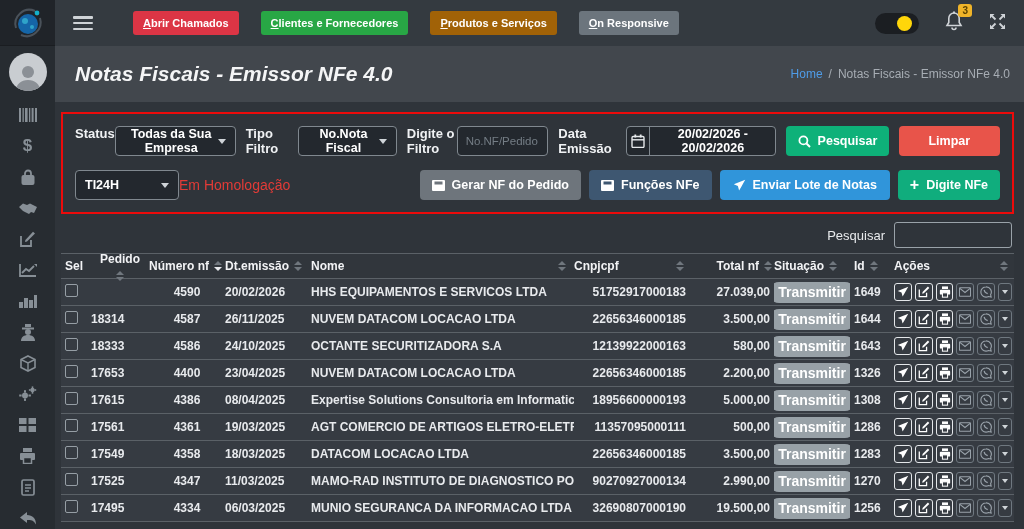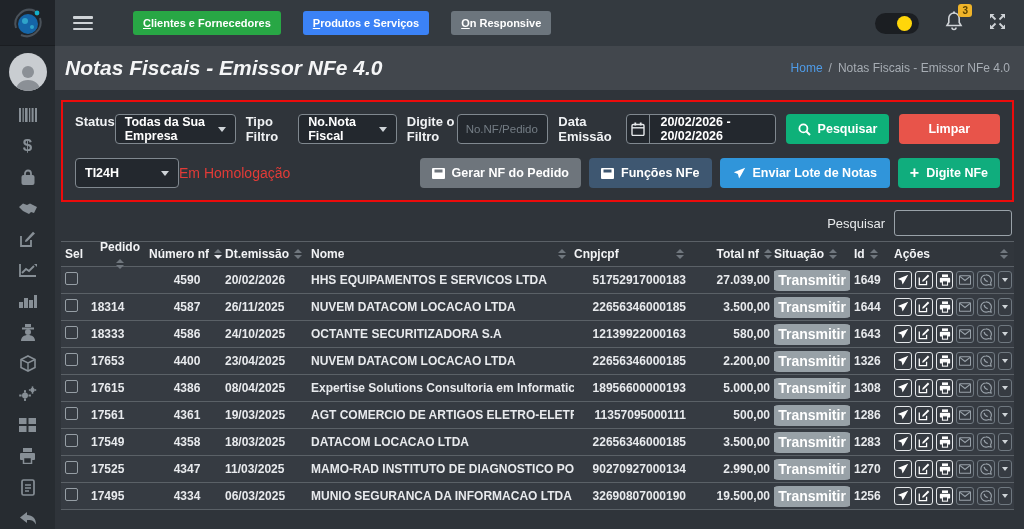--- a/index.html
+++ b/index.html
@@ -35,36 +35,36 @@
   .nav-btn .fl::first-letter { text-decoration:underline; }
   .nav-right { margin-left:auto; display:flex; align-items:center; gap:26px; }
   .toggle { width:44px; height:21px; border-radius:11px; background:#1b1e22; position:relative; cursor:pointer; }
   .toggle .knob { position:absolute; top:3px; left:22px; width:15px; height:15px;
     border-radius:50%; background:#ffd60a; }
   .bell-wrap { position:relative; cursor:pointer; }
   .bell-badge { position:absolute; top:-7px; right:-9px; background:#f0b429; color:#5c4300;
     font-size:10px; font-weight:bold; padding:0 4px; border-radius:3px; line-height:13px; }
 
   
-  .pagehead { height:44px; background:#42474d; display:flex; align-items:center;
-    justify-content:space-between; padding:0 14px 0 10px; }
+  .pagehead { height:56px; background:#42474d; display:flex; align-items:center;
+    justify-content:space-between; padding:0 14px 0 20px; }
   .page-title { color:#f4f5f6; font-size:21px; font-weight:bold; font-style:italic; }
   .breadcrumb { font-size:12px; color:#a7adb4; display:flex; gap:6px; align-items:center; }
   .breadcrumb .home { color:#4f9ce8; cursor:pointer; }
 
   
   .content { padding:10px 10px 0 6px; }
 
   
   .panel { border:2px solid #ec0b0b; padding:12px 12px 12px 12px; }
   .filter-row1 { display:flex; gap:10px; align-items:flex-end; }
   .fgroup { display:flex; }
   .flabel { color:#f0f2f4; font-size:13px; font-weight:bold; }
   .select, .tinput, .dategroup { height:30px; background:#23282e; border:1px solid #80888f;
-    border-radius:4px; color:#fff; font-size:12.5px; font-weight:bold; }
+    border-radius:4px; color:#fff; font-size:12.5px; font-weight:bold;text-align:center; }
   .select { display:flex; align-items:center; justify-content:space-between;
     padding:0 9px; cursor:pointer; }
   .chev { width:0; height:0; border-left:4px solid transparent; border-right:4px solid transparent;
     border-top:5px solid #cfd4d8; }
   .tinput { padding:0 8px; font-family:inherit; width:100%; }
   .tinput::placeholder { color:#747d85; font-weight:normal; font-size:11.5px; }
   .dategroup { display:flex; align-items:center; }
   .dg-icon { width:30px; height:100%; display:flex; align-items:center; justify-content:center;
     border-right:1px solid #80888f; }
   .dg-text { padding:0 10px; font-size:12.5px; font-weight:bold; color:#fff; }
@@ -255,24 +255,27 @@
 </div>
 
 <div class="main">
 
   <div class="navbar">
     <div class="hamburger">
         <i></i>
         <i></i>
         <i></i>
       </div>
+    <button class="nav-btn" style="background:#dc3545;">
+      <span class="fl">Abrir Chamados</span>
+      </button>
     <button class="nav-btn" style="background:#28a745;">
       <span class="fl">Clientes e Fornecedores</span>
       </button>
-    <button class="nav-btn" style="background:#3b82f6;">
+    <button class="nav-btn" style="background:#a16207;">
       <span class="fl">Produtos e Serviços</span>
       </button>
     <button class="nav-btn" style="background:#6c757d;">
       <span class="fl">On Responsive</span>
       </button>
     <div class="nav-right">
       <div class="toggle">
           <div class="knob"></div>
         </div>
       <div class="bell-wrap">

